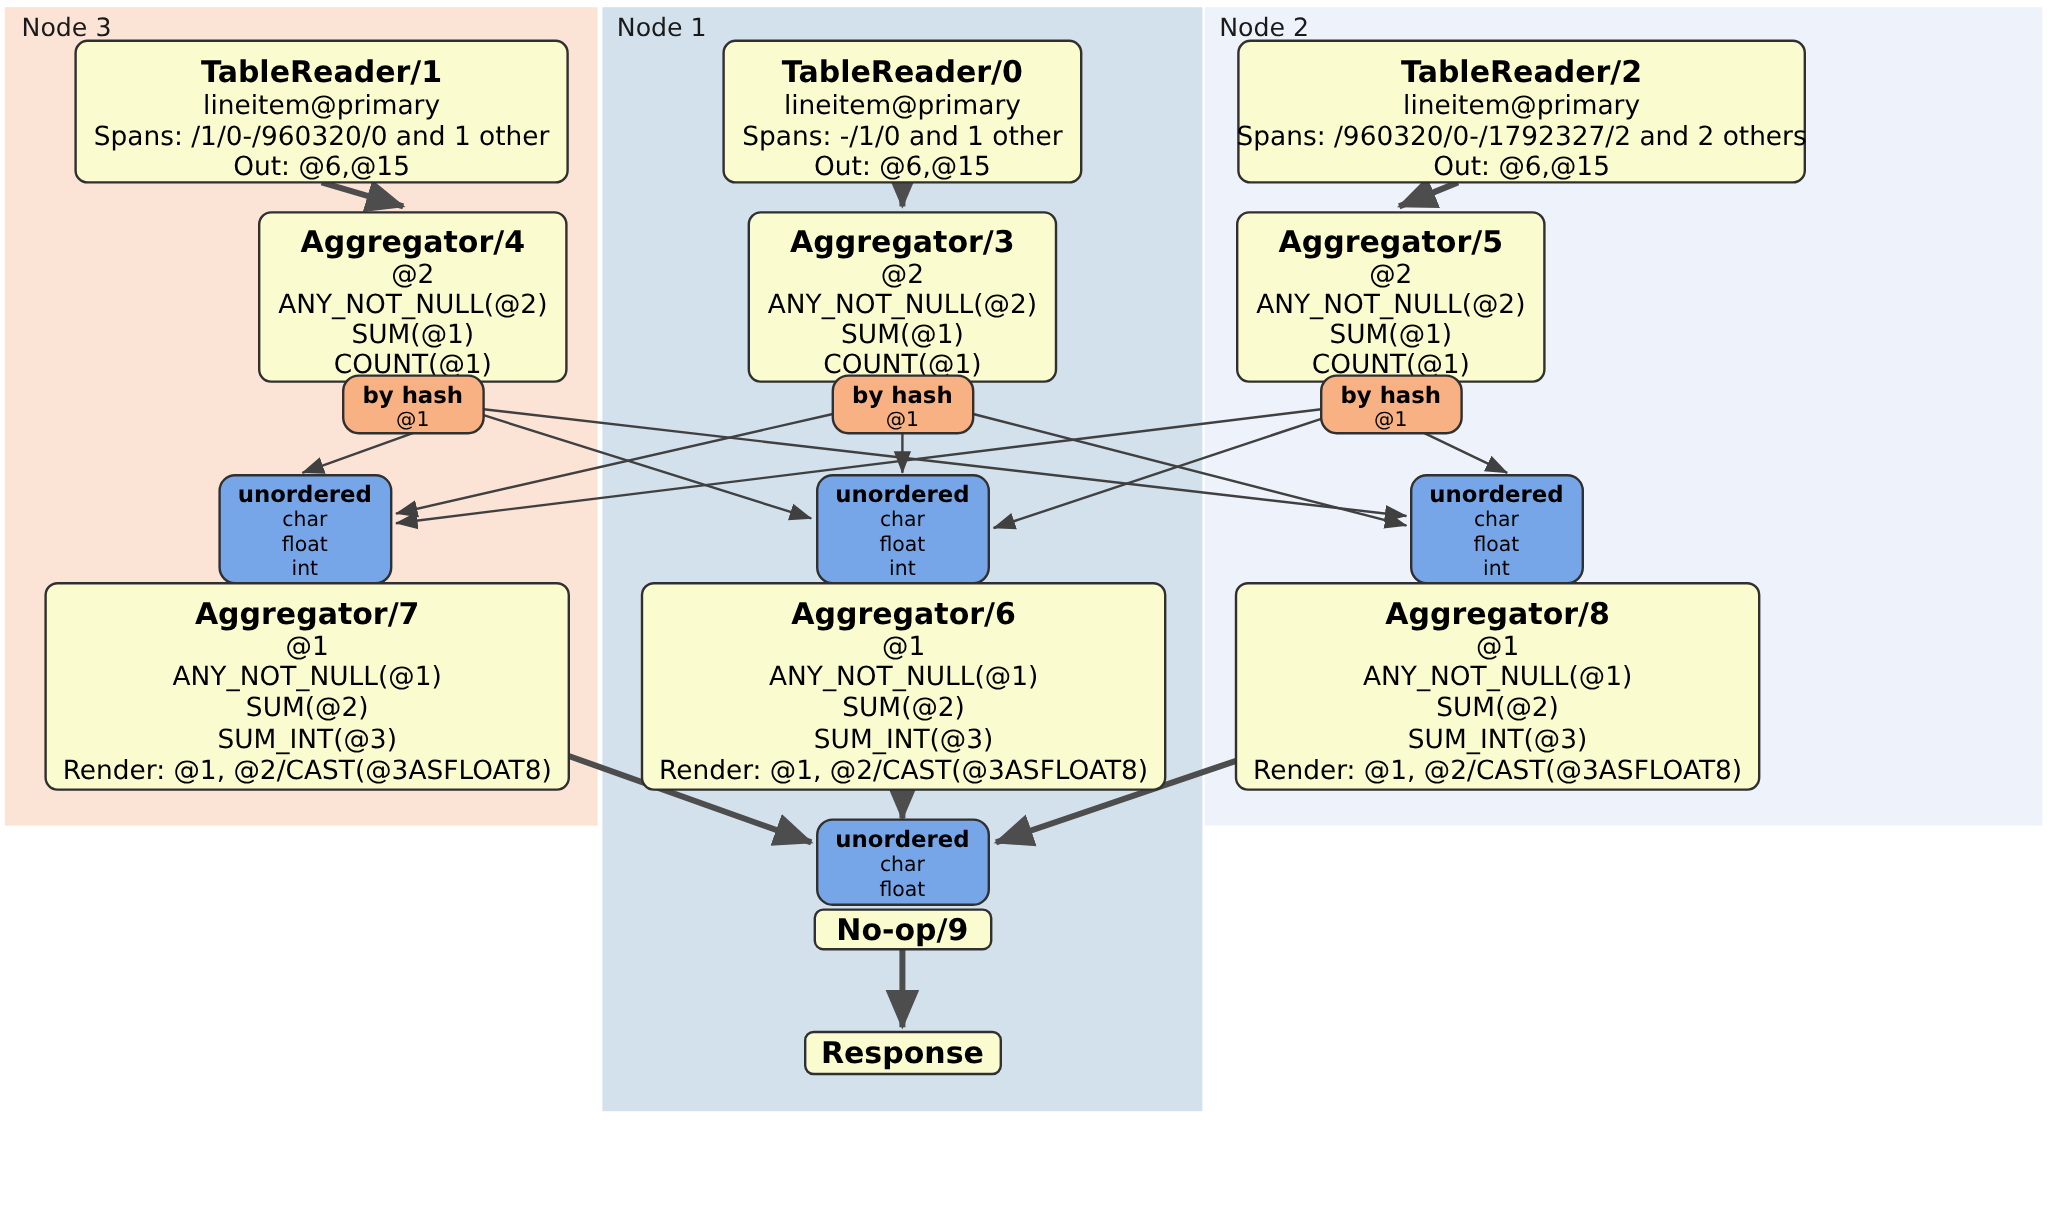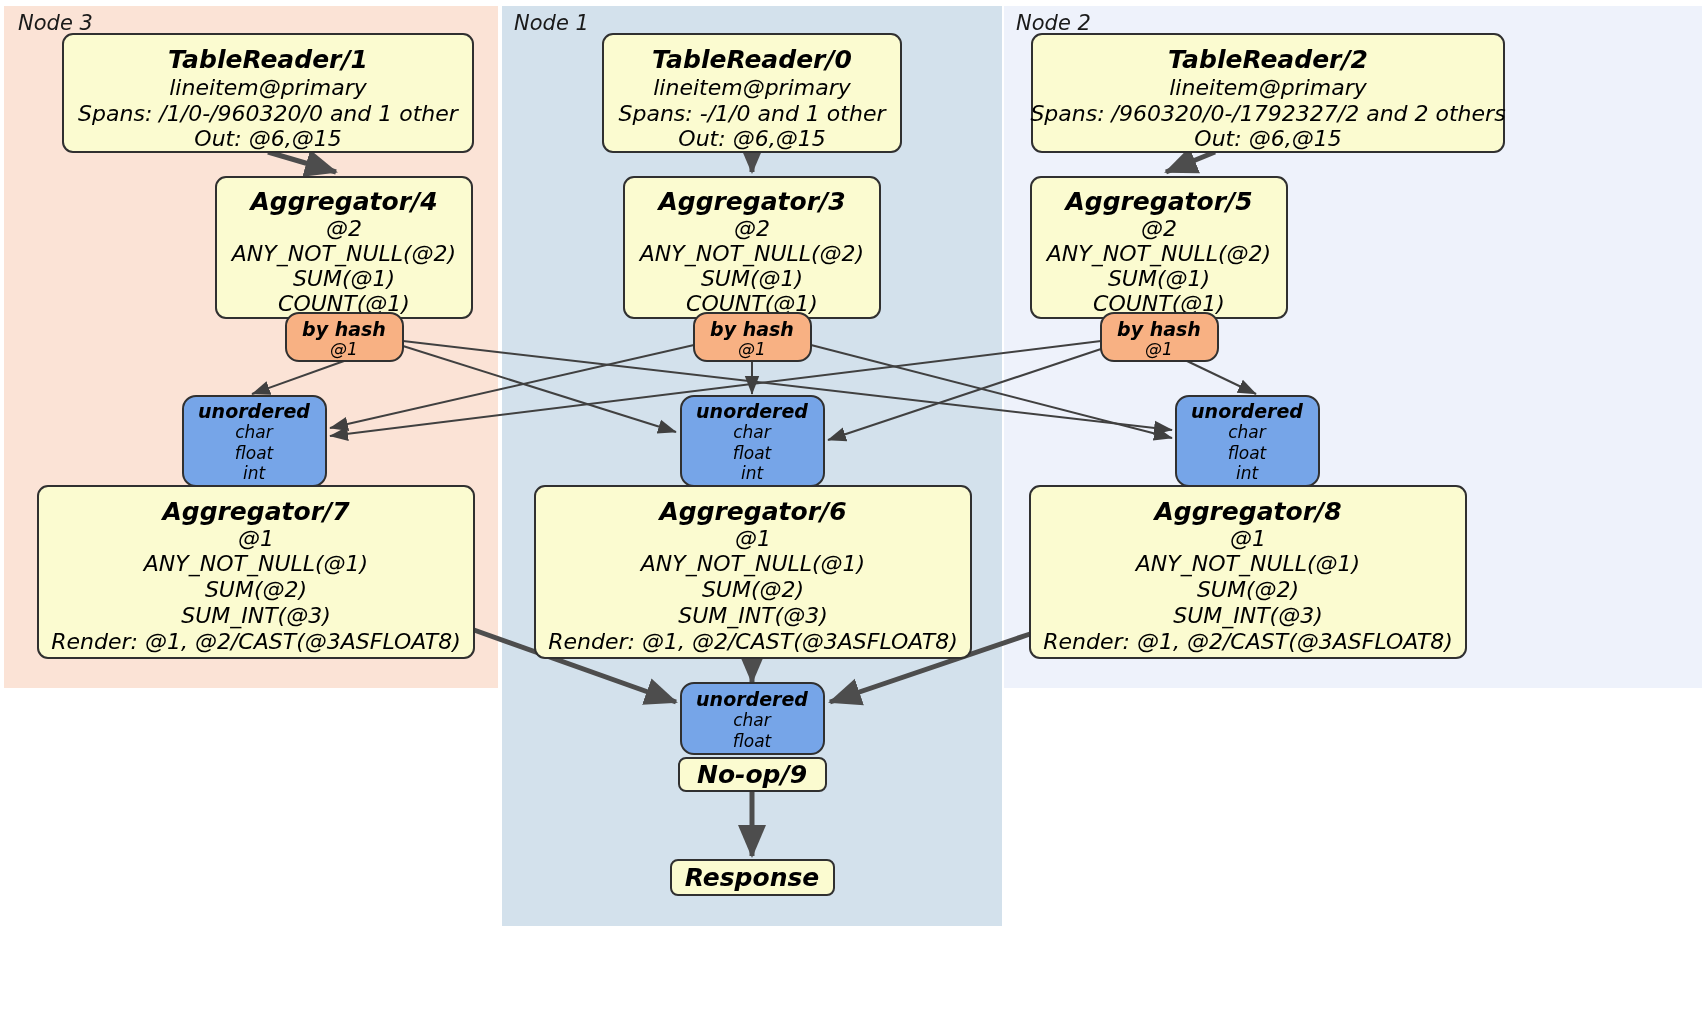--- a/index.html
+++ b/index.html
@@ -10,21 +10,20 @@
   body {
     width: 1706px;
     height: 1016px;
     font-family: "DejaVu Sans", "Liberation Sans", sans-serif;
     overflow: hidden;
   }
   #diagram-root {
     position: relative;
     width: 1706px;
     height: 888px;
-    font-style: italic;
   }
   svg.flow {
     position: absolute;
     top: 0;
     left: 0;
     width: 1706px;
     height: 1016px;
   }
   .panel-label {
     font-size: 21px;

